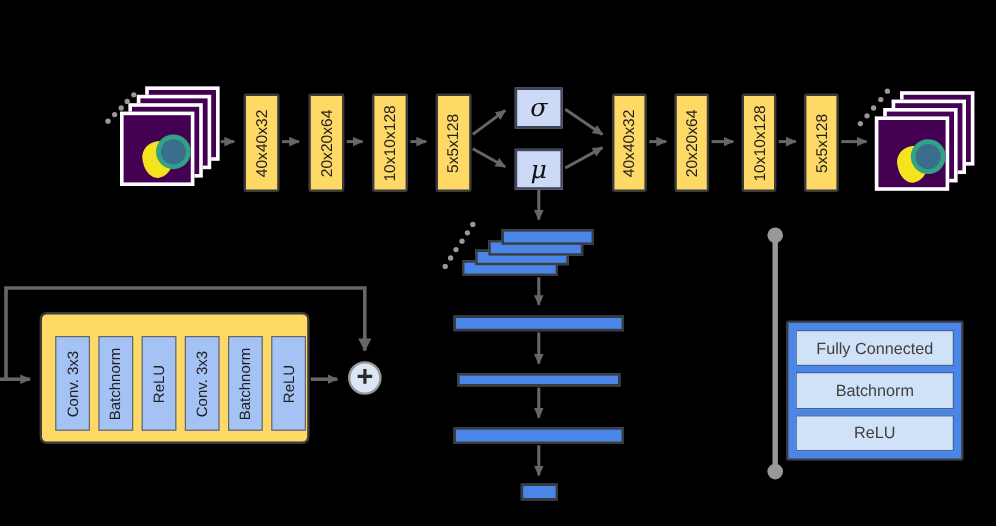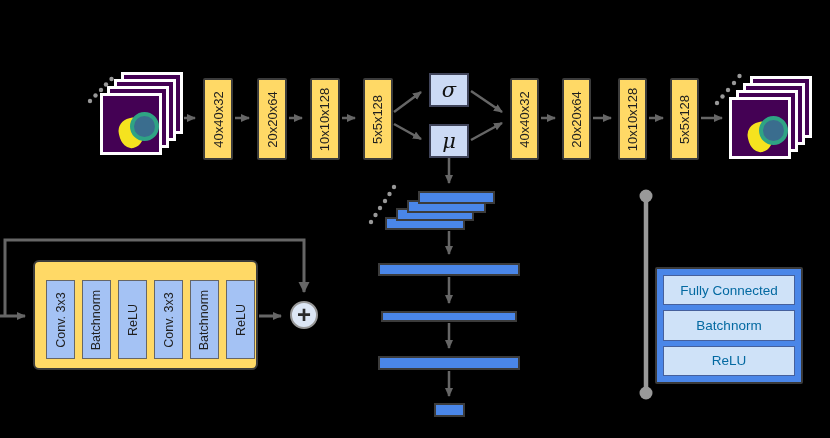--- a/index.html
+++ b/index.html
@@ -52,21 +52,21 @@
   }
   
   .legend-box{
     position:absolute;left:655px;top:267px;width:148px;height:117px;box-sizing:border-box;
     background:#4a86e8;border:2px solid #3a3a3a;border-radius:2px;
     display:flex;flex-direction:column;gap:5px;padding:6px;z-index:3;
   }
   .legend-row{
     flex:1;background:#cfe2f8;border:1.5px solid #46609c;
     display:flex;align-items:center;justify-content:center;
-    font-size:13.5px;color:#0369a1;
+    font-size:13.5px;color:#404040;
   }
   svg.overlay{position:absolute;left:0;top:0;z-index:5;pointer-events:none;}
 </style>
 </head>
 <body>
 
 <div id="canvas">
 
   <div>
     <div class="frame" style="left:121px;top:72px;"></div>

